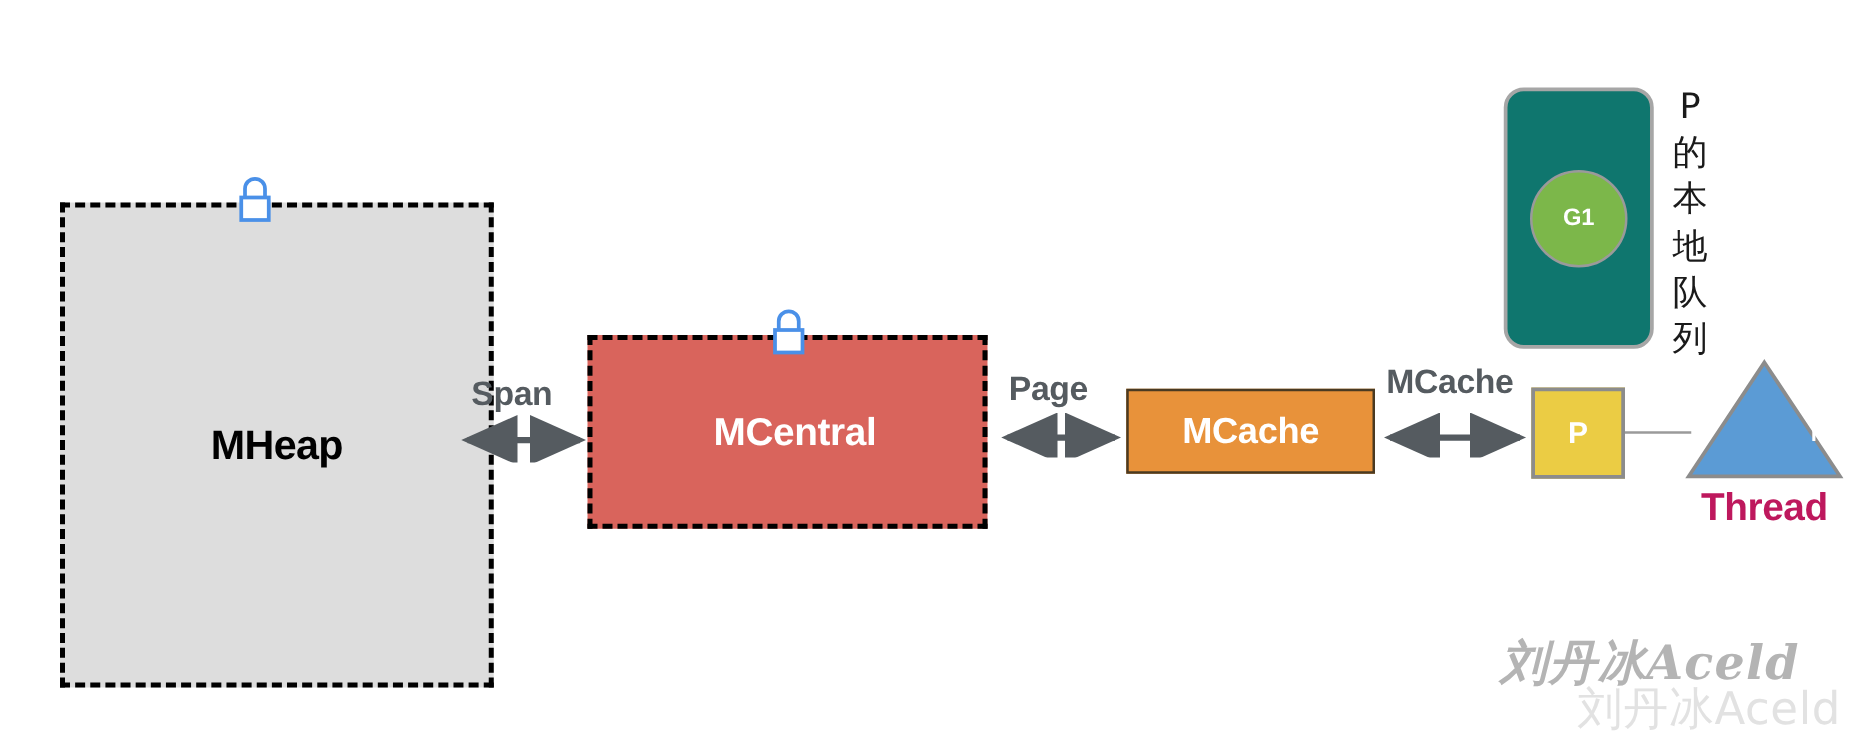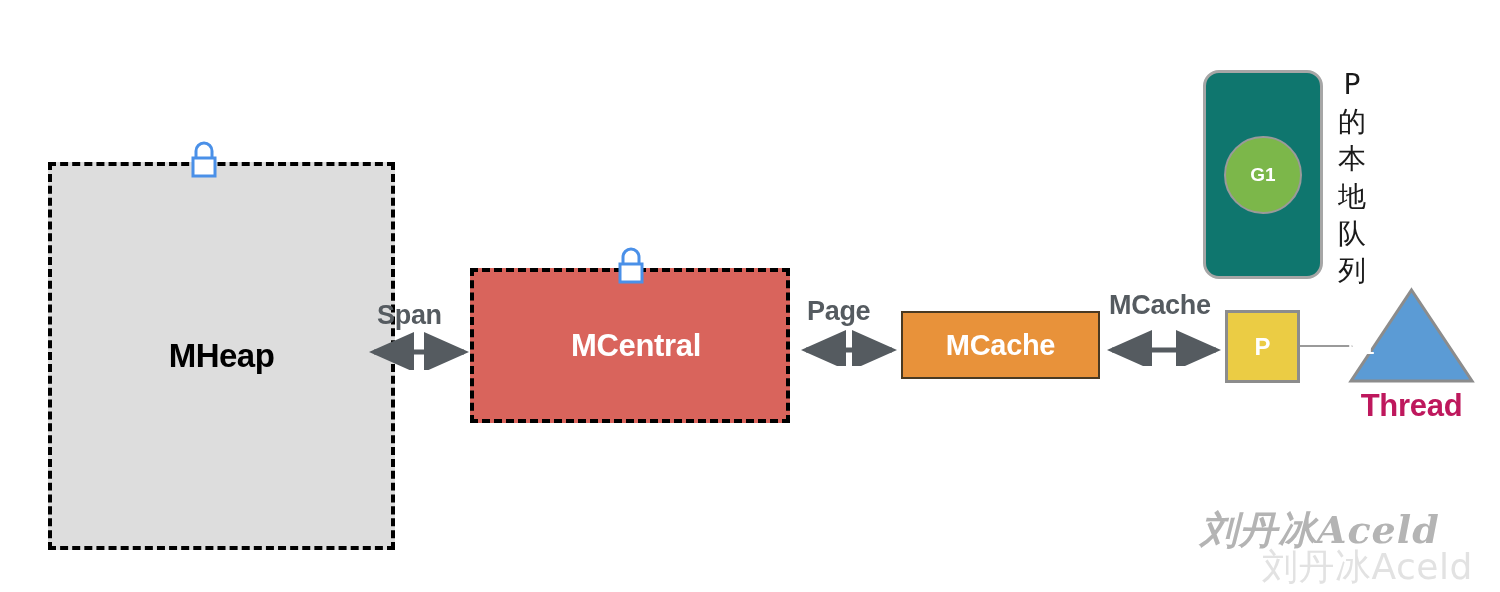--- a/index.html
+++ b/index.html
@@ -108,21 +108,21 @@
 
   
   #m1-wrap {
     left: 1348px; top: 287px;
     width: 127px; height: 97px;
   }
   #m1-wrap svg { display: block; }
   #m1-label {
     position: absolute;
     left: 0; right: 0; top: 50px;
-    text-align: left;
+    text-align: right;
     font-size: 19px; font-weight: bold; color: #ffffff;
   }
   #thread-label {
     left: 1348px; top: 388px;
     width: 127px; text-align: center;
     font-size: 31px; font-weight: bold; color: #be185d;
     letter-spacing: -0.3px;
   }
 
   

